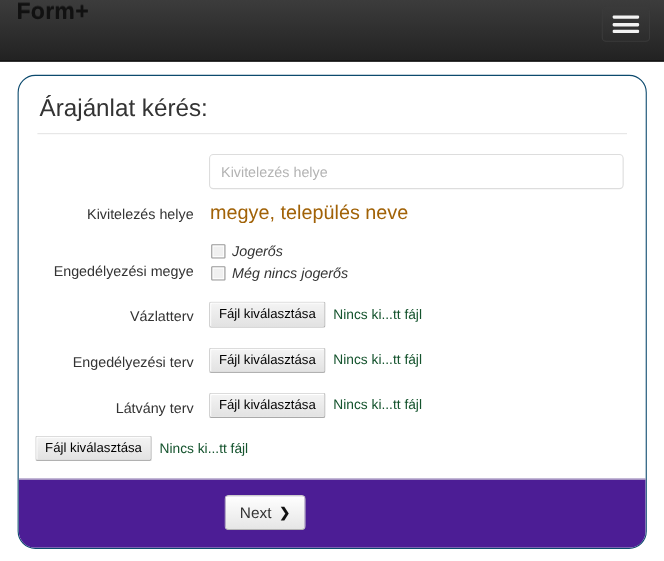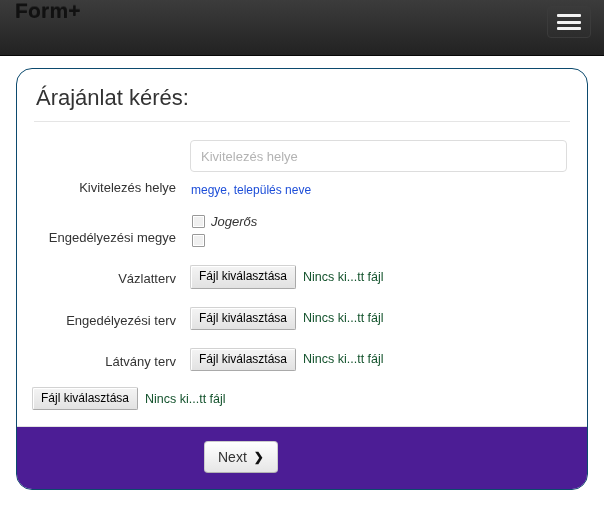--- a/index.html
+++ b/index.html
@@ -114,22 +114,22 @@
     color: #555555;
     background: #ffffff;
     border: 1px solid #dddddd;
     border-radius: 4px;
     outline: none;
   }
   .text-input::placeholder { color: #b3b3b3; }
 
   .help-text {
     margin: 11px 0 0 1px;
-    font-size: 12px;
-    color: #1d4ed8;
+    font-size: 18px;
+    color: #a16207;
   }
 
   
   .check-row {
     display: flex;
     align-items: center;
     margin-bottom: 5px;
     margin-top: 1px;
     font-style: italic;
   }
@@ -240,20 +240,21 @@
 
       <div class="form-row">
         <div class="form-label">Engedélyezési megye</div>
         <div class="form-control-area">
           <div class="check-row">
             <span class="cbox"></span>
             <span class="check-label">Jogerős</span>
           </div>
           <div class="check-row">
             <span class="cbox"></span>
+            <span class="check-label">Még nincs jogerős</span>
           </div>
         </div>
       </div>
 
       <div class="form-row">
         <div class="form-label">Vázlatterv</div>
         <div class="form-control-area">
           <div class="file-row">
             <span class="file-button">Fájl kiválasztása</span>
             <span class="file-status">Nincs ki...tt fájl</span>

